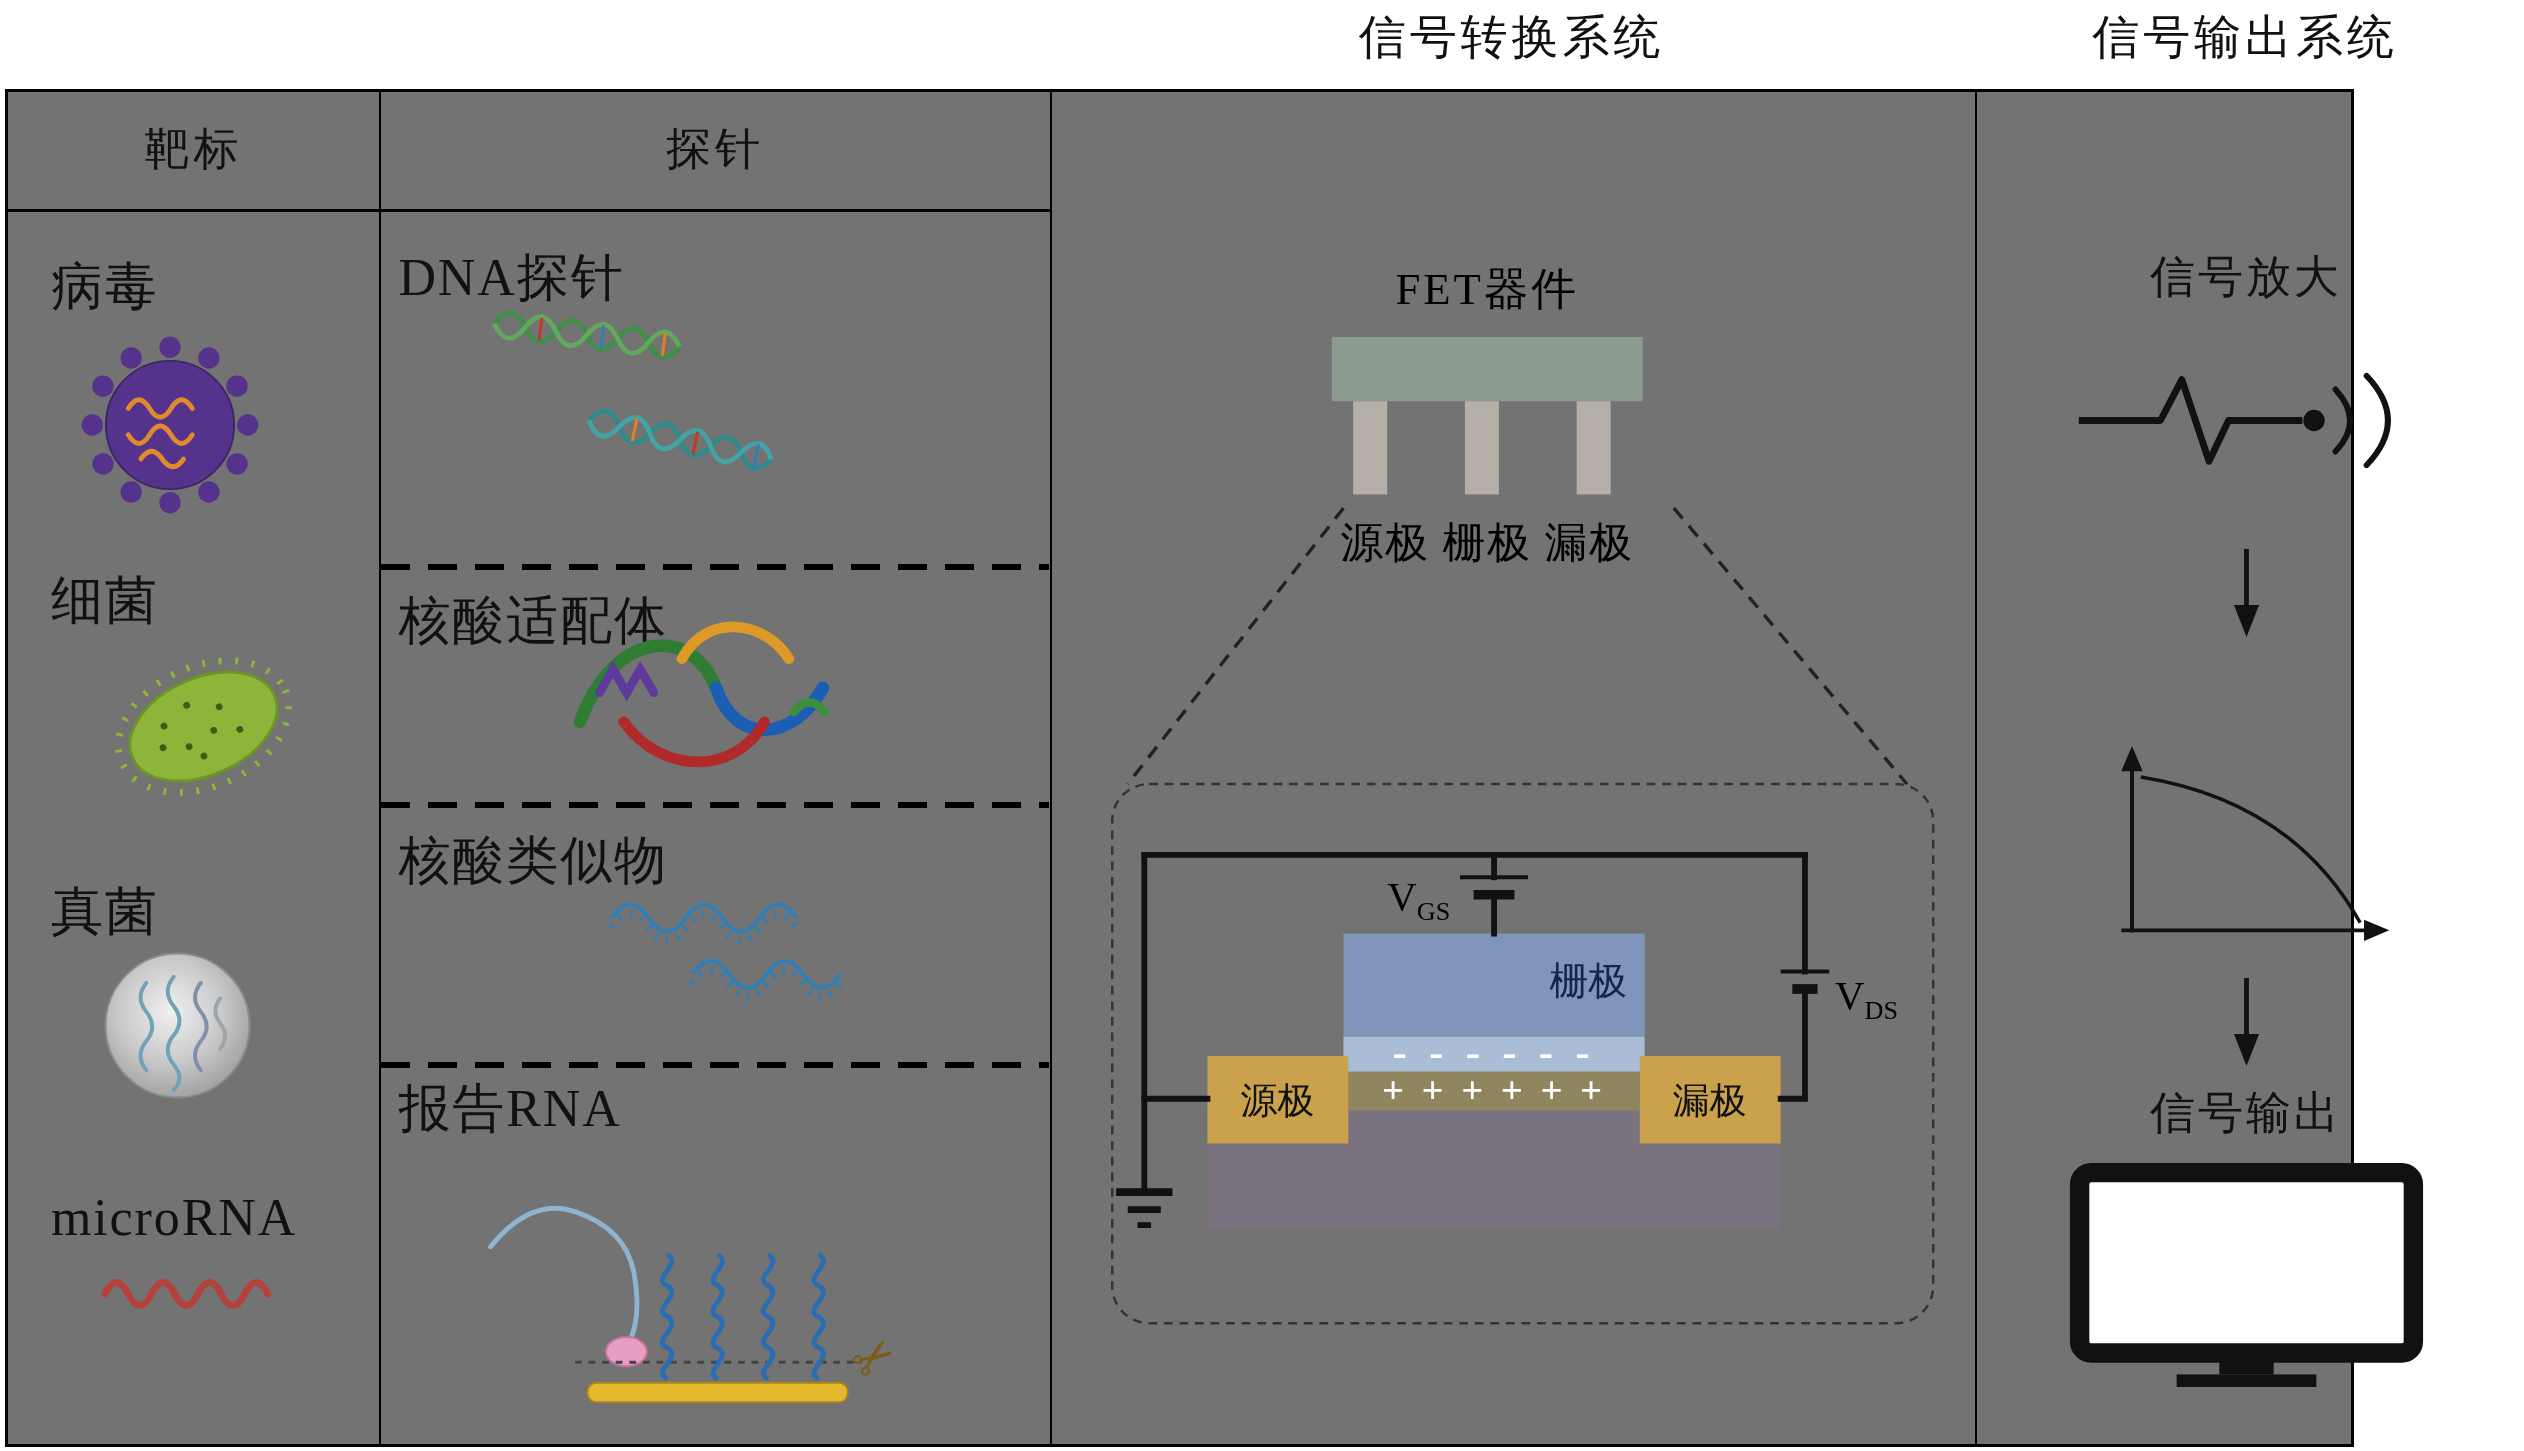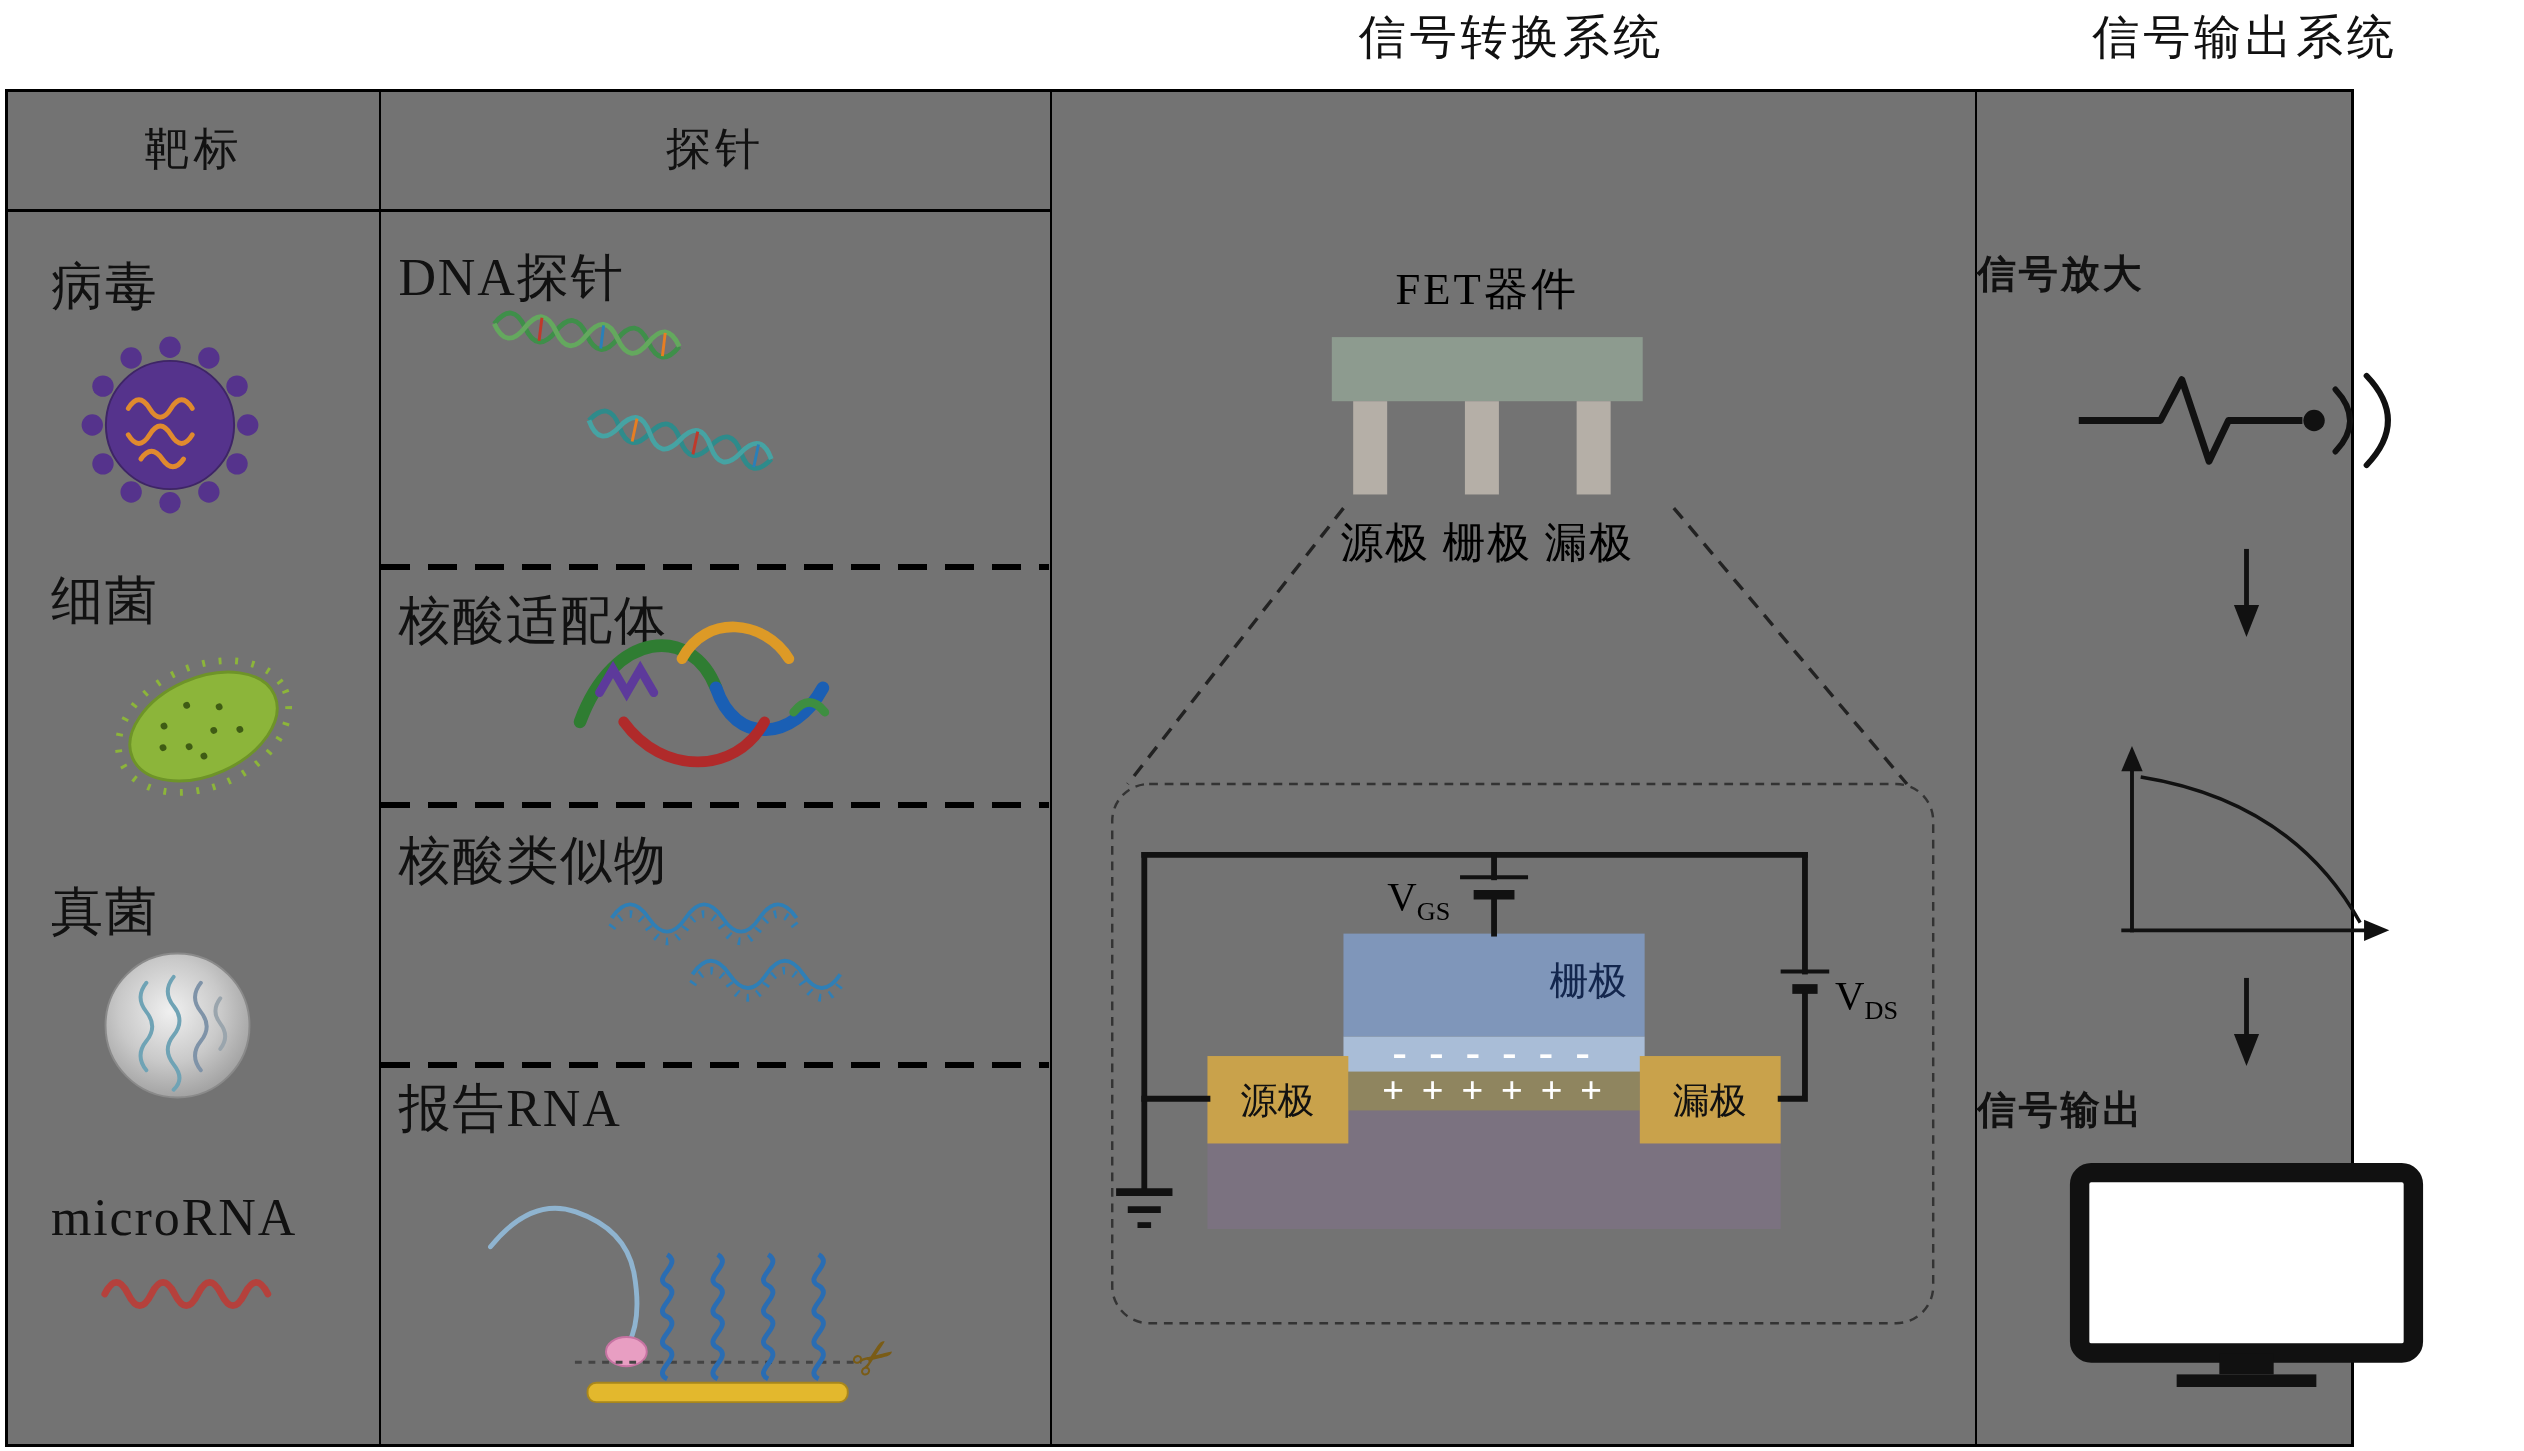--- a/index.html
+++ b/index.html
@@ -22,21 +22,21 @@
   .probe-col  { position:absolute; left:373px; top:0; width:668px; height:100%;padding-left:33px; }
   .col-header { position:absolute; left:0; top:0; width:100%; height:117px; line-height:115px; text-align:center; font-size:45px; letter-spacing:3.9px; }
   .bio-header-line { position:absolute; left:0; top:117px; width:100%; height:2.9px; background:#000; }
 
   .item-label { position:absolute; font-size:52px; letter-spacing:1.9px; white-space:nowrap; }
   .abs { position:absolute; }
 
   .dash-sep { position:absolute; left:0; width:100%; height:5.8px;
     background:repeating-linear-gradient(90deg,#000 0 29px,transparent 29px 47px); }
 
-  .out-label { position:absolute; left:0; width:100%; font-size:39px; letter-spacing:2.9px;font-weight:bold; }
+  .out-label { position:absolute; left:0; width:100%; text-align:center; font-size:45px; letter-spacing:2.9px; }
 
   svg { display:block; overflow:visible; }
   svg text { font-family:"Liberation Serif","DejaVu Serif",serif; }
 </style>
 </head>
 <body>
 
 <div class="canvas">
 
   <div class="sys-title title-fet">信号转换系统</div>

